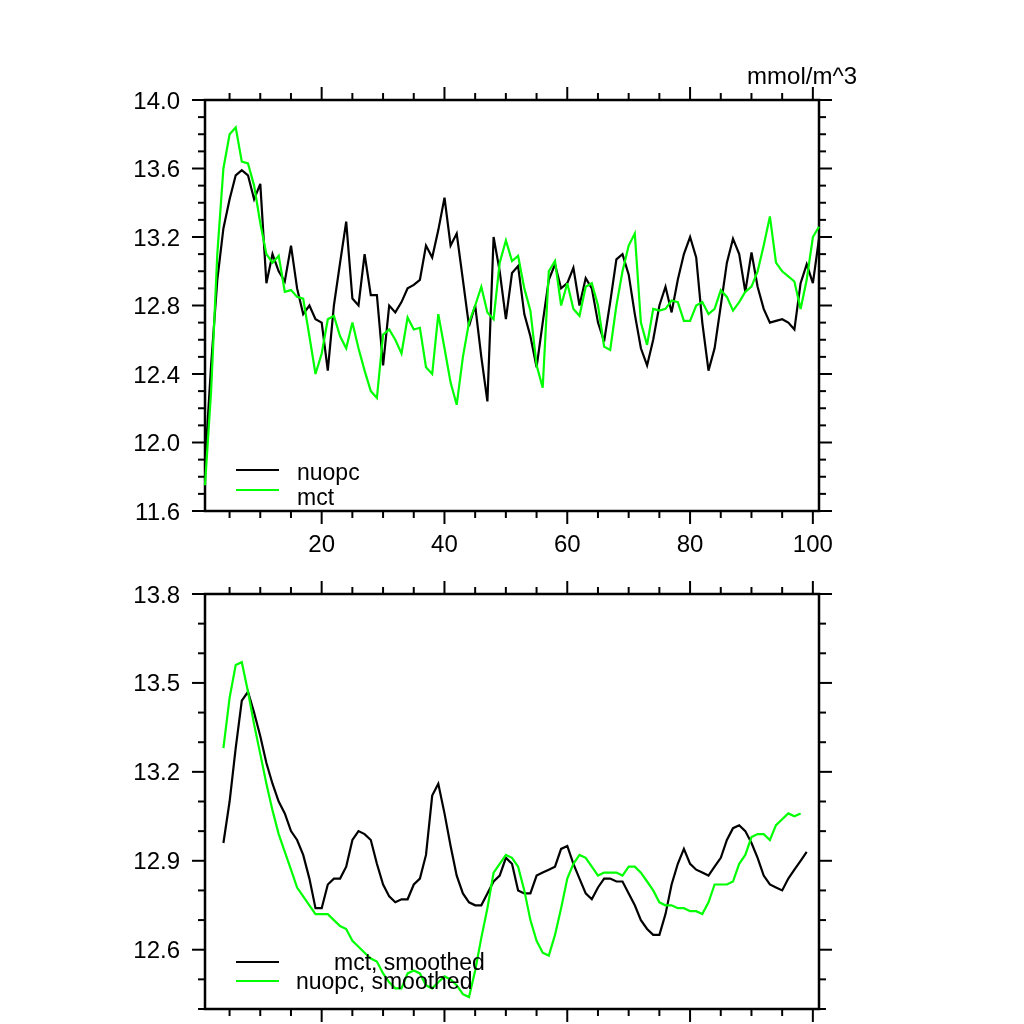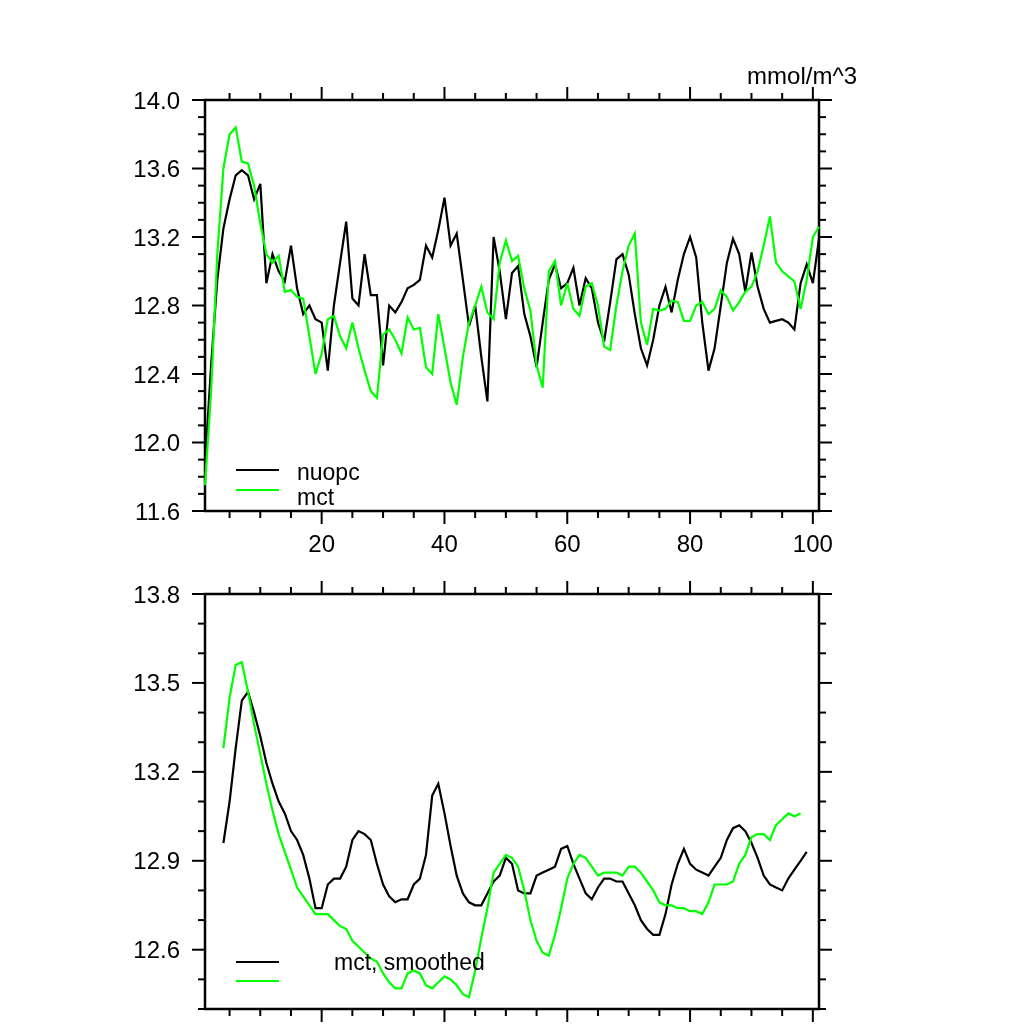--- a/index.html
+++ b/index.html
@@ -248,14 +248,15 @@
   <div class="txt units">mmol/m^3</div>
 
   <div class="legend-line t-sw1" style="background-color: rgb(0, 0, 0);"></div>
   <div class="txt lg-label t-lb1">mct</div>
   <div class="legend-line t-sw2" style="background-color: rgb(0, 255, 0);"></div>
   <div class="txt lg-label t-lb2">nuopc</div>
 
   <div class="legend-line b-sw1" style="background-color: rgb(0, 0, 0);"></div>
   <div class="txt lg-label b-lb1">mct, smoothed</div>
   <div class="legend-line b-sw2" style="background-color: rgb(0, 255, 0);"></div>
+  <div class="txt lg-label b-lb2">nuopc, smoothed</div>
 
 </div>
 
 </body></html>

